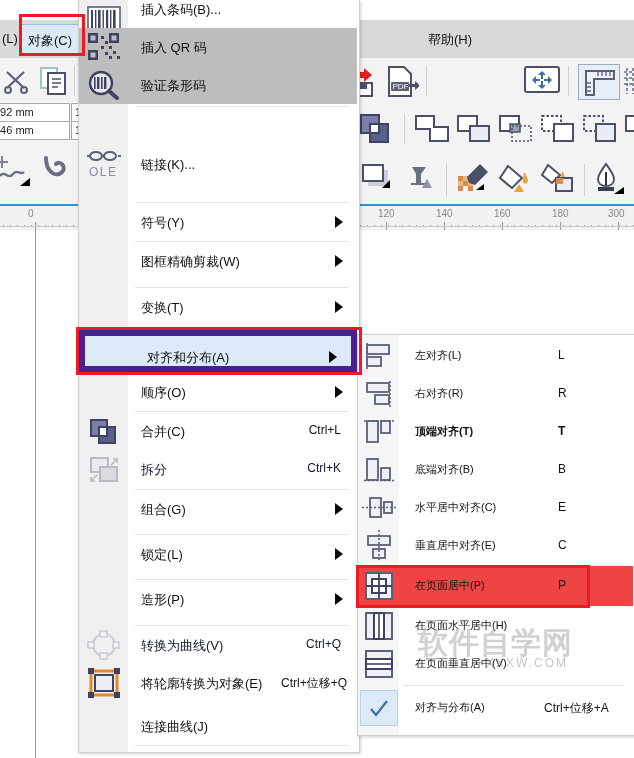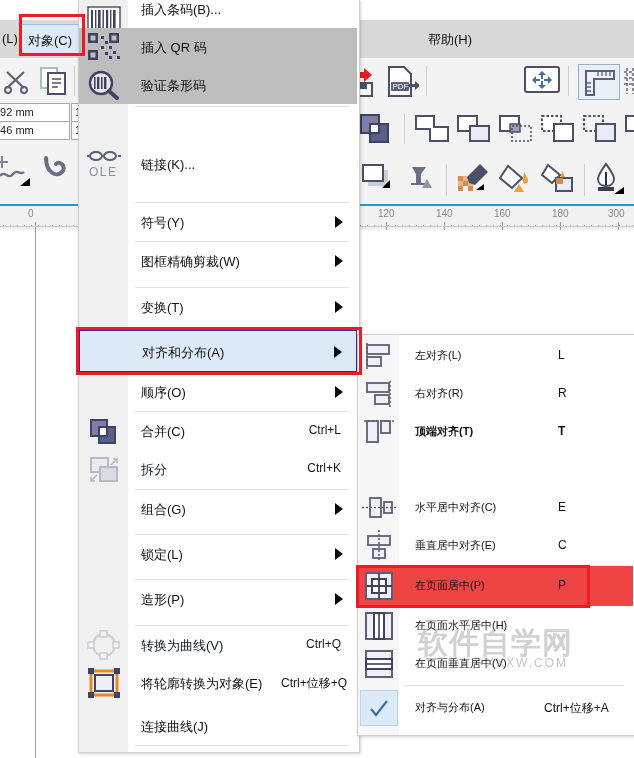--- a/index.html
+++ b/index.html
@@ -55,21 +55,21 @@
     box-shadow:1px 1px 3px rgba(0,0,0,.18);
   }
   #menu-gutter{position:absolute;left:0;top:0;width:49px;height:752px;background:#f0f0f0;}
   .mi{position:absolute;left:0;width:278px;height:38px;cursor:default;}
   .mi .mi-label{position:absolute;left:62px;top:11px;font-size:13px;color:#111;white-space:nowrap;}
   .mi .mi-accel{position:absolute;right:16px;top:11px;font-size:12px;color:#111;white-space:nowrap;}
   .mi .mi-arrow{position:absolute;right:14px;top:13px;width:0;height:0;
      border-top:6px solid transparent;border-bottom:6px solid transparent;border-left:8px solid #0a0a0a;}
   .mi.disabled .mi-label,.mi.disabled .mi-accel{color:#0f172a;}
   .mi.hover-grey{background:#bdbdbd;}
-  .mi.hover-blue{background:#dceaf7;border:1px solid #4c1d95;box-sizing:border-box;}
+  .mi.hover-blue{background:#dceaf7;border:6px solid #4c1d95;box-sizing:border-box;}
   .mi-sep{position:absolute;left:56px;width:214px;height:1px;background:#e4e4e4;}
   .mi-gutter-hl{position:absolute;left:0;width:49px;height:38px;background:#bdbdbd;}
 
   
   #menu-align{
     position:absolute;left:357px;top:334px;width:277px;height:400px;
     background:#ffffff;border:1px solid #cfcfcf;
     box-shadow:1px 1px 3px rgba(0,0,0,.18);
   }
   #submenu-gutter{position:absolute;left:0;top:0;width:41px;height:400px;background:#f6f6f6;}
@@ -519,20 +519,29 @@
   <div class="si" style="top:78px;font-weight:bold;">
     <svg class="ico" style="left:6px;top:5px;" width="30" height="28" viewBox="0 0 30 28">
       <rect x="3" y="3" width="11" height="21" fill="#eef0f5" stroke="#5b6077" stroke-width="1.8"></rect>
       <rect x="17" y="3" width="9" height="12" fill="#eef0f5" stroke="#5b6077" stroke-width="1.8"></rect>
       <path d="M0 3 h30" stroke="#5b6077" stroke-width="1.6" stroke-dasharray="2 2"></path>
     </svg>
     <span class="si-label">顶端对齐(T)</span>
     <span class="si-accel">T</span>
   </div>
 
+  <div class="si" style="top:116px;">
+    <svg class="ico" style="left:6px;top:5px;" width="30" height="28" viewBox="0 0 30 28">
+      <rect x="3" y="3" width="11" height="21" fill="#eef0f5" stroke="#5b6077" stroke-width="1.8"></rect>
+      <rect x="17" y="12" width="9" height="12" fill="#eef0f5" stroke="#5b6077" stroke-width="1.8"></rect>
+      <path d="M0 24.5 h30" stroke="#5b6077" stroke-width="1.6" stroke-dasharray="2 2"></path>
+    </svg>
+    <span class="si-label">底端对齐(B)</span>
+    <span class="si-accel">B</span>
+  </div>
 
   <div class="si" style="top:154px;">
     <svg class="ico" style="left:4px;top:7px;" width="34" height="24" viewBox="0 0 34 24">
       <rect x="8" y="2" width="11" height="19" fill="#eef0f5" stroke="#5b6077" stroke-width="1.8"></rect>
       <rect x="22" y="6" width="8" height="11" fill="#eef0f5" stroke="#5b6077" stroke-width="1.8"></rect>
       <path d="M0 11.5 h34" stroke="#5b6077" stroke-width="1.6" stroke-dasharray="2 2"></path>
     </svg>
     <span class="si-label">水平居中对齐(C)</span>
     <span class="si-accel">E</span>
   </div>

